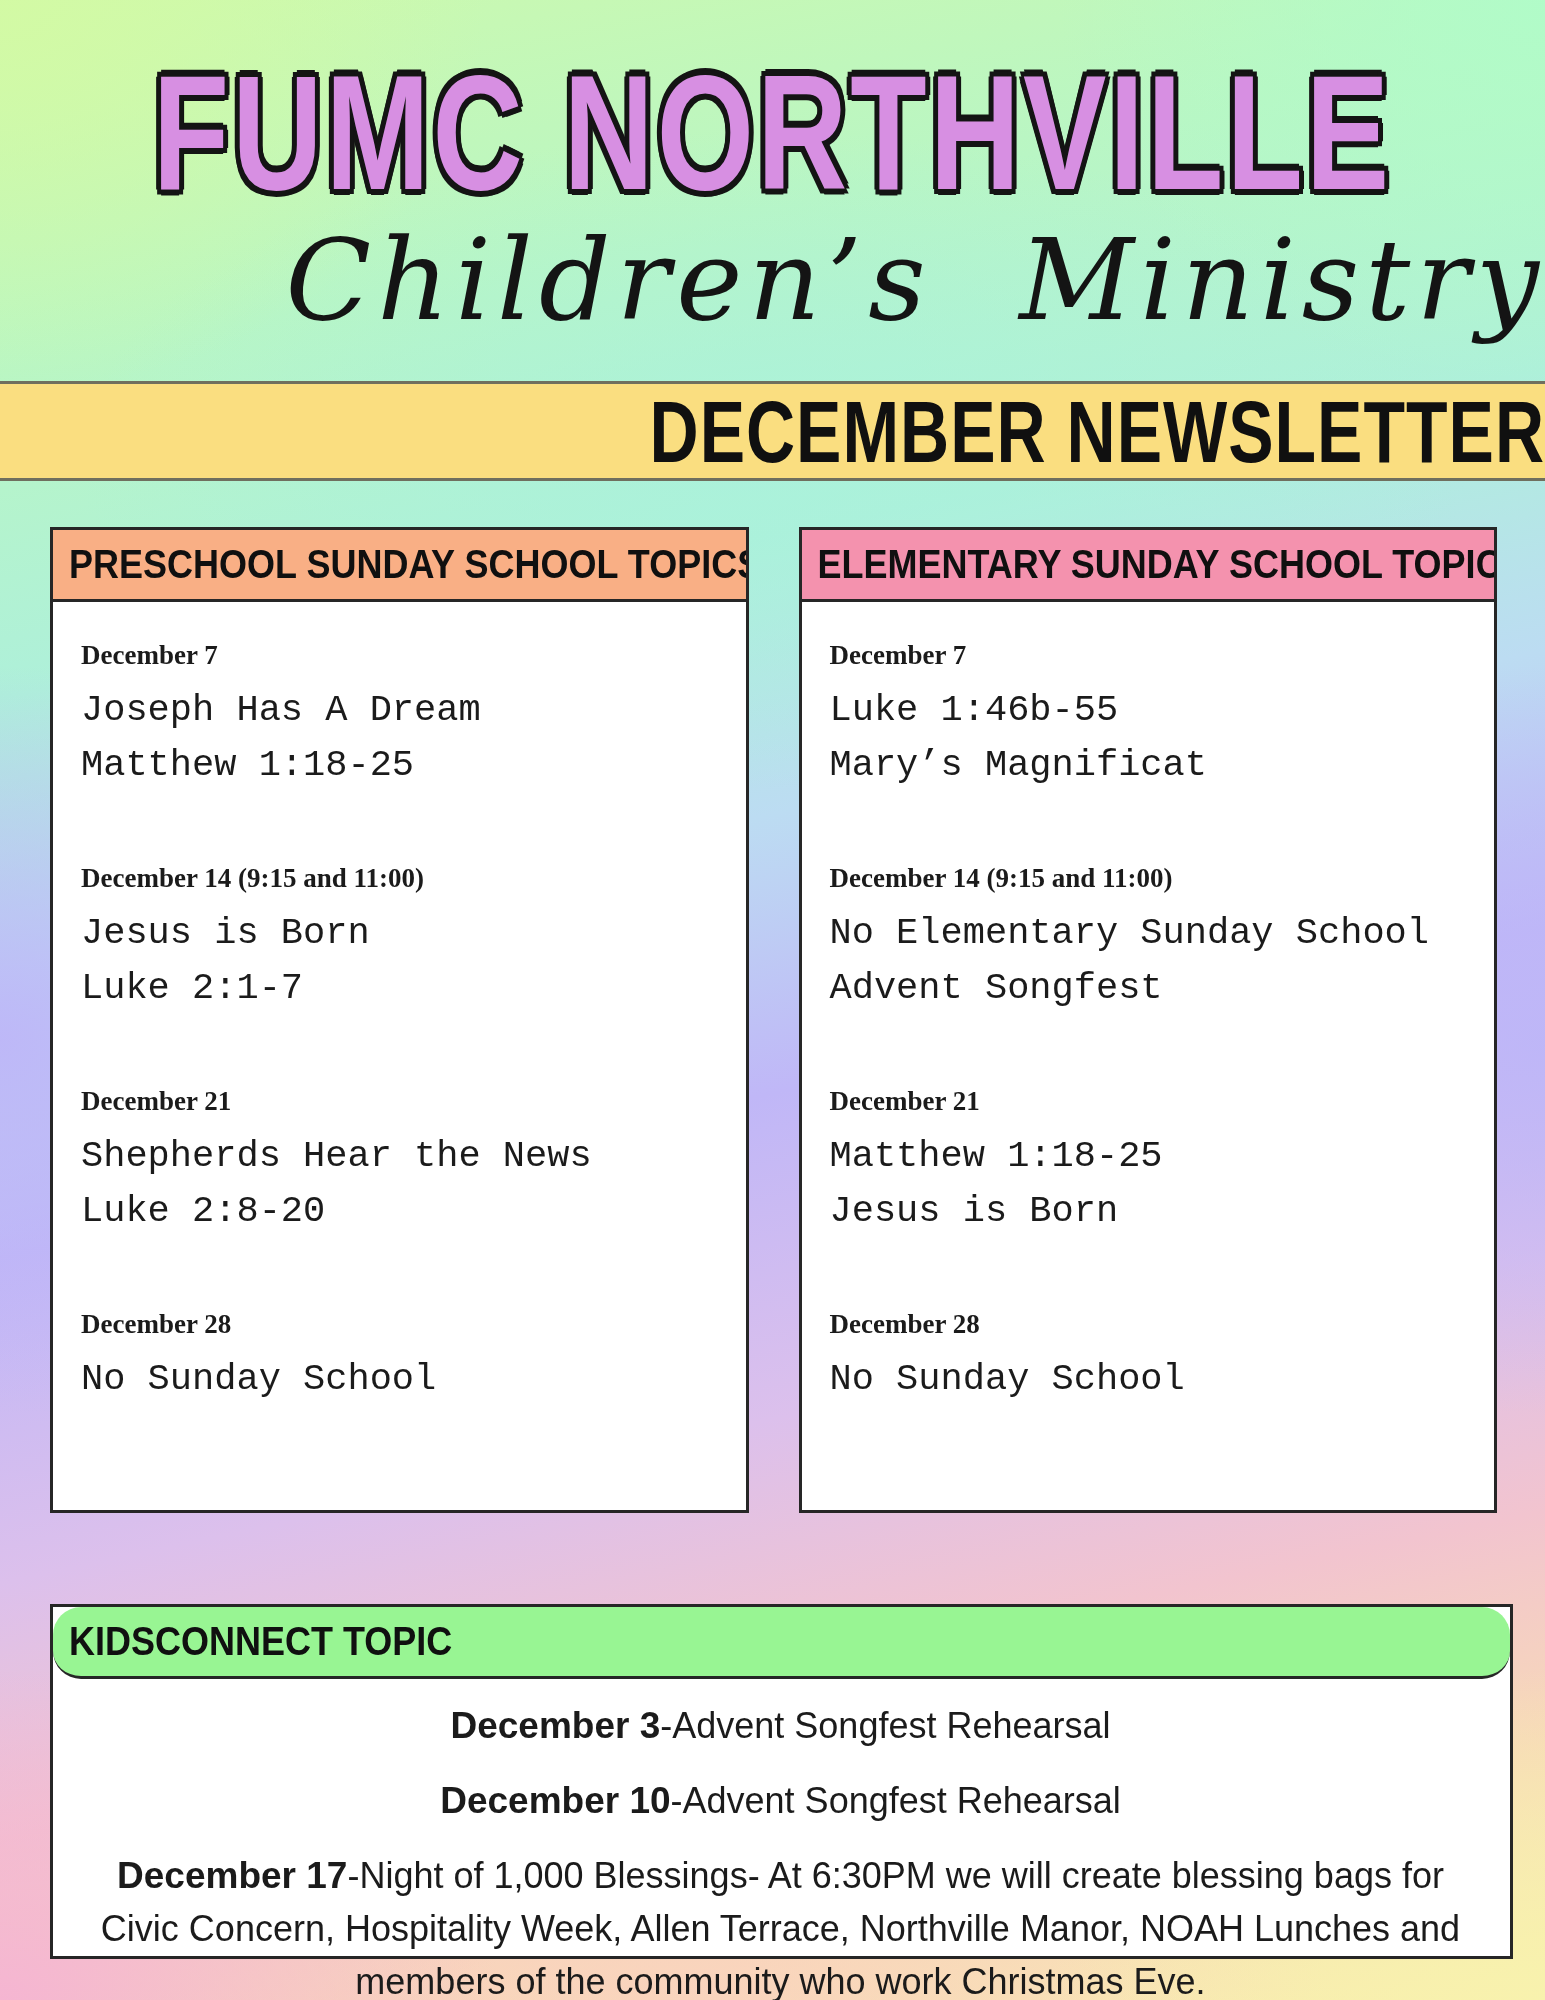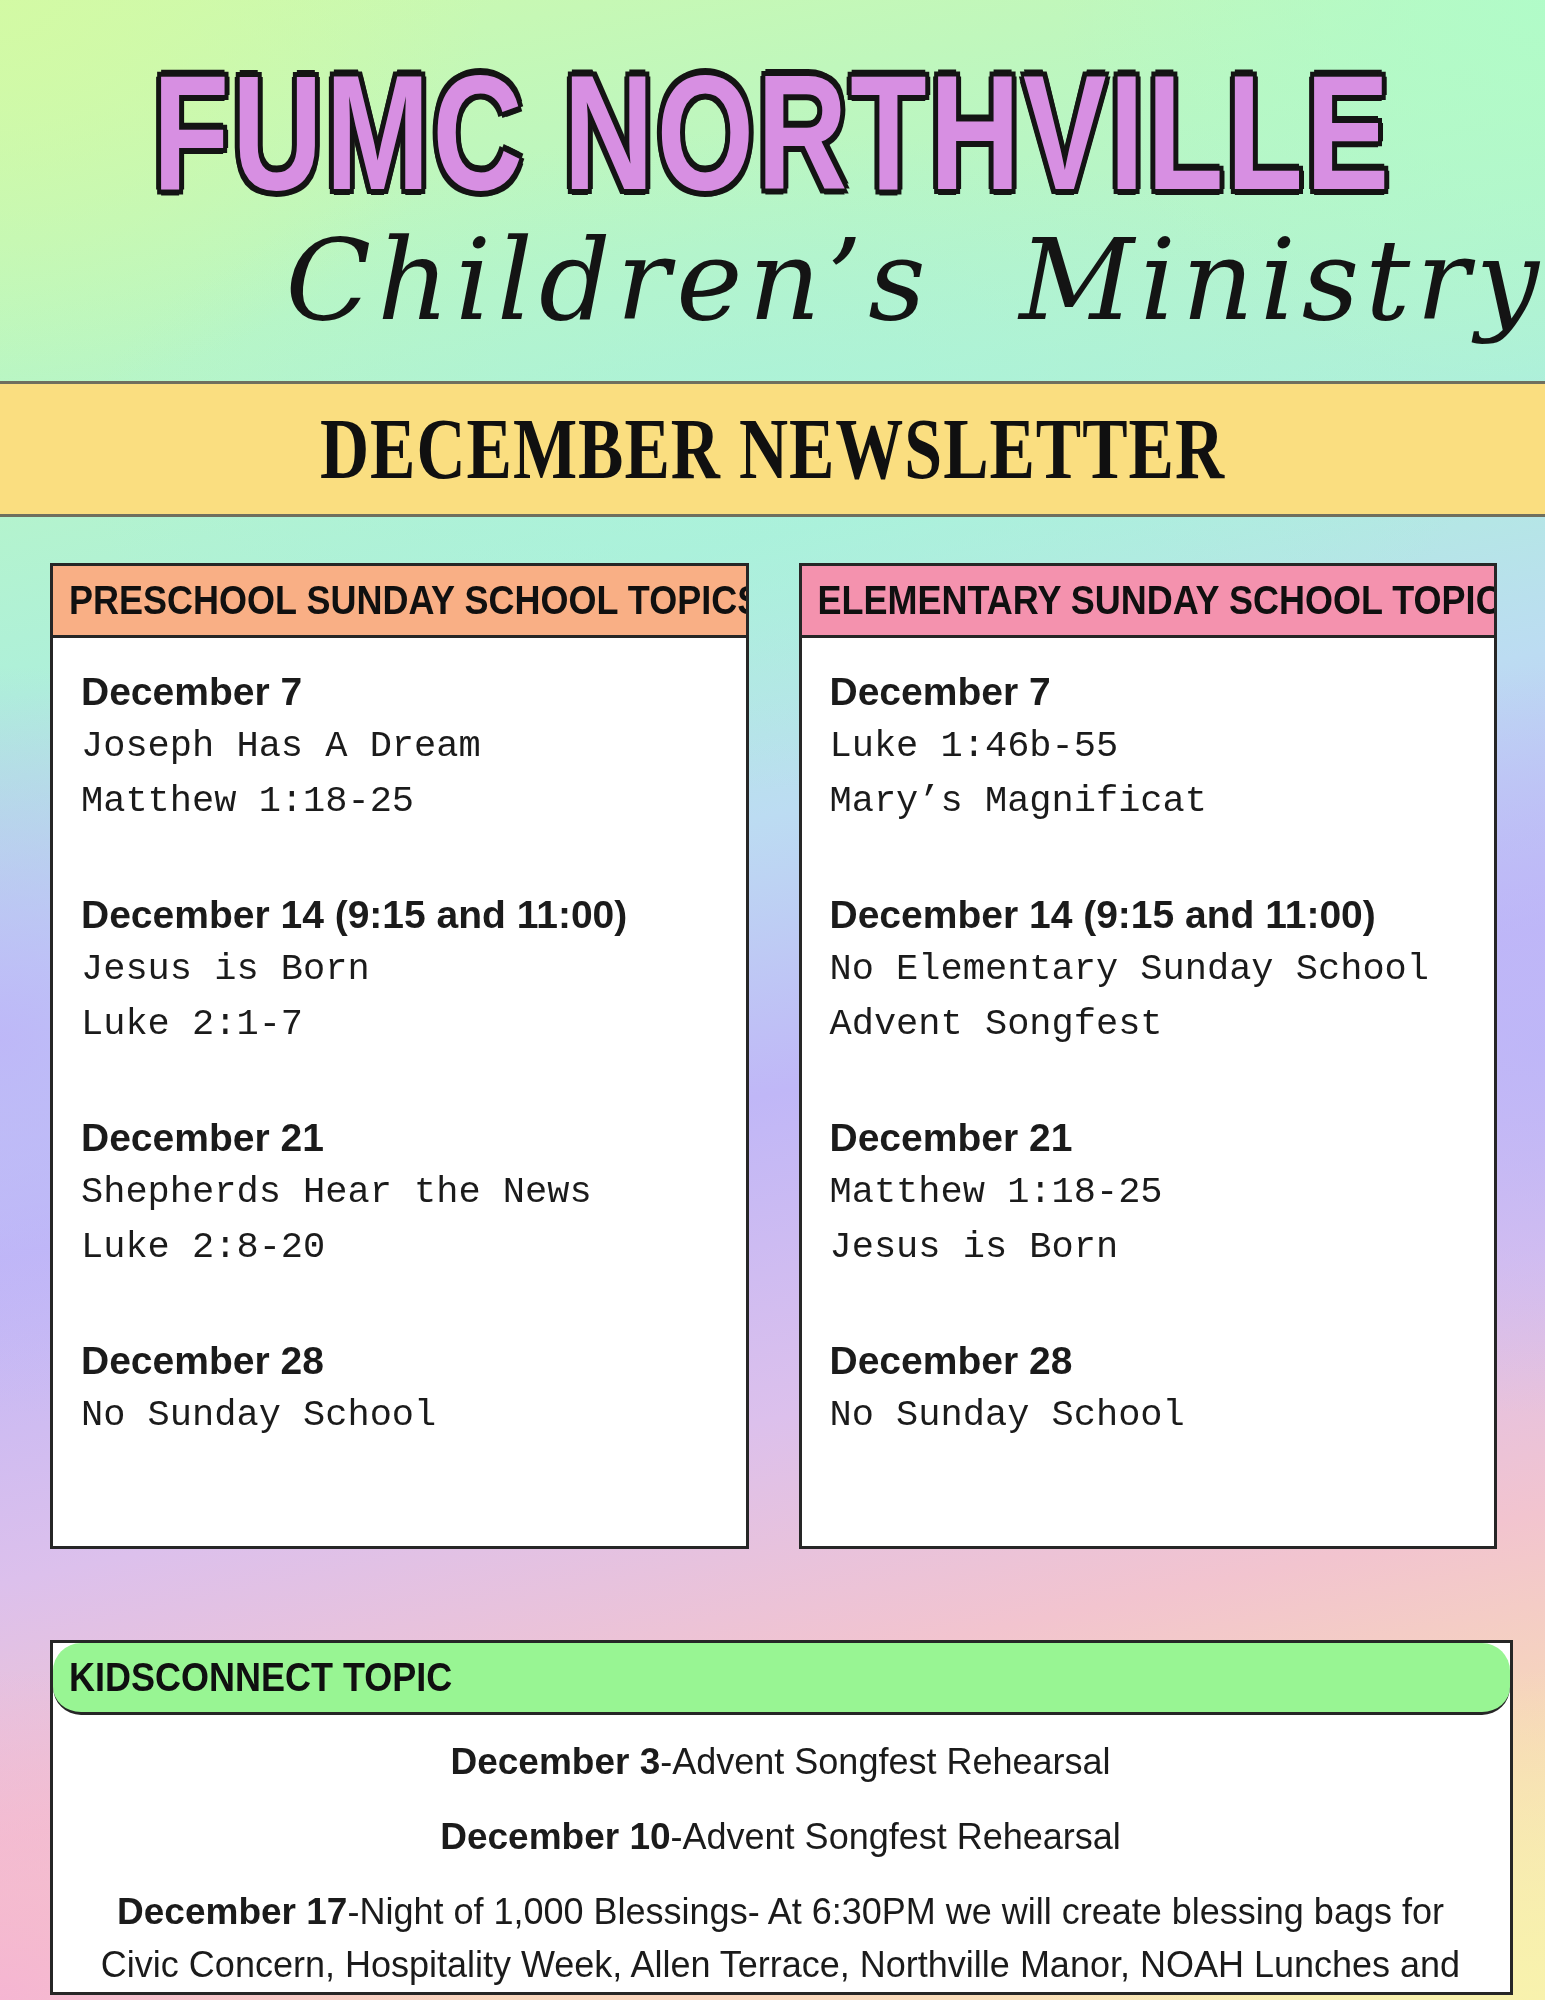--- a/index.html
+++ b/index.html
@@ -49,25 +49,25 @@
     line-height: 125px;
     color: #141414;
     letter-spacing: 6px;
     word-spacing: 46px;
     white-space: nowrap;
     text-align: right;
   }
 
   
   .banner {
-    height: 136px;
+    height: 100px;
     background: var(--banner-yellow, #FADE80);
     border-top: 3px solid var(--banner-border, #6F6F5E);
     border-bottom: 3px solid var(--banner-border, #6F6F5E);
-    display: flex; align-items: center; justify-content: center; font-family: Liberation Serif, serif;
+    display: flex; align-items: center; justify-content: flex-end;
   }
   .banner span {
     font-size: 68px;
     font-weight: 700;
     letter-spacing: 1px;
     color: #101010;
     transform: scaleY(1.28);
     white-space: nowrap;
   }
 
@@ -102,21 +102,21 @@
   .hdr-peach { background: var(--peach, #F9AF85); }
   .hdr-pink  { background: var(--pink,  #F492AE); }
   .hdr-green { background: var(--green, #98F593); border-radius: 28px; }
 
   .card-body {
     padding: 26px 28px;
     color: var(--text, #1B1B1B);
   }
   .entry { margin-bottom: 58px; }
   .entry:last-child { margin-bottom: 0; }
-  .entry .date { font-size: 39px; font-weight: 700; line-height: 55px; }
+  .entry .date { font-size: 27px; font-weight: 700; line-height: 55px; font-family: Liberation Serif, serif; }
   .entry .line { font-size: 37px; font-weight: 400; line-height: 55px; font-family: Liberation Mono, monospace; }
 
   
   .kidsconnect {
     margin: 91px 32px 0 50px;
     background: #ffffff;
     border: 3px solid var(--card-border, #262626);
     height: 355px;
   }
   .kc-body { padding: 20px 30px 0 28px; color: var(--text, #1B1B1B); }

